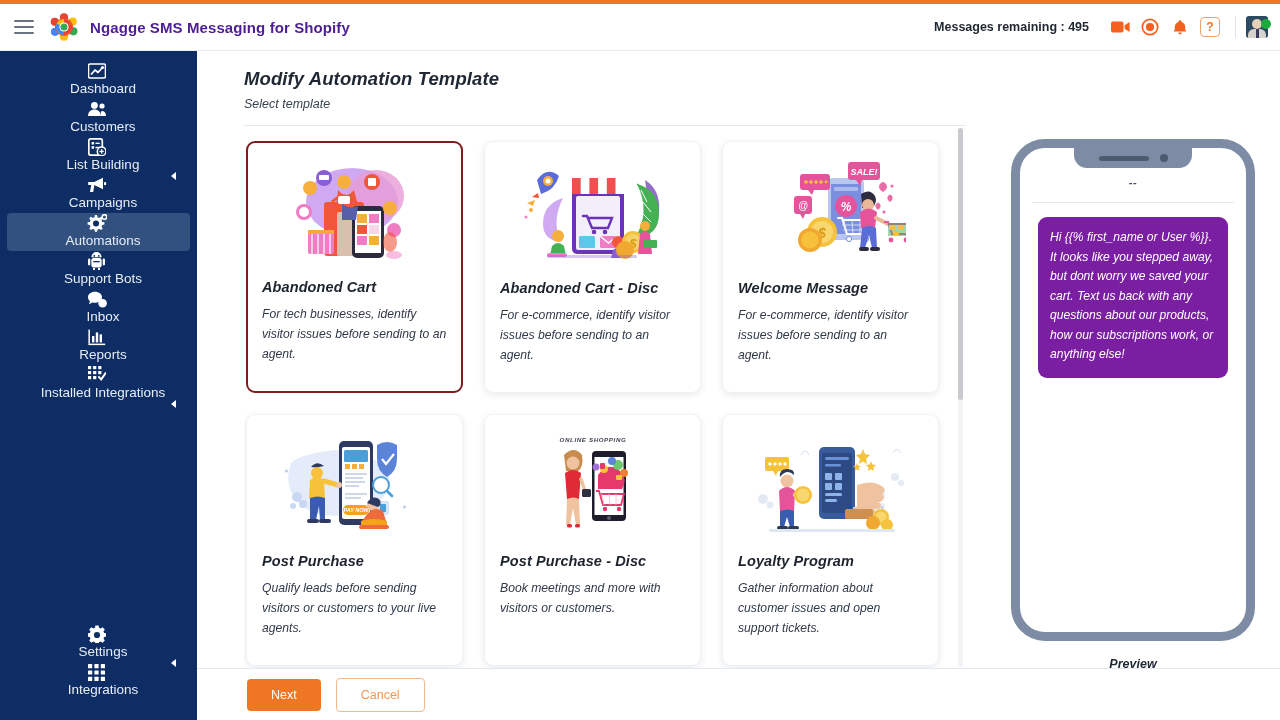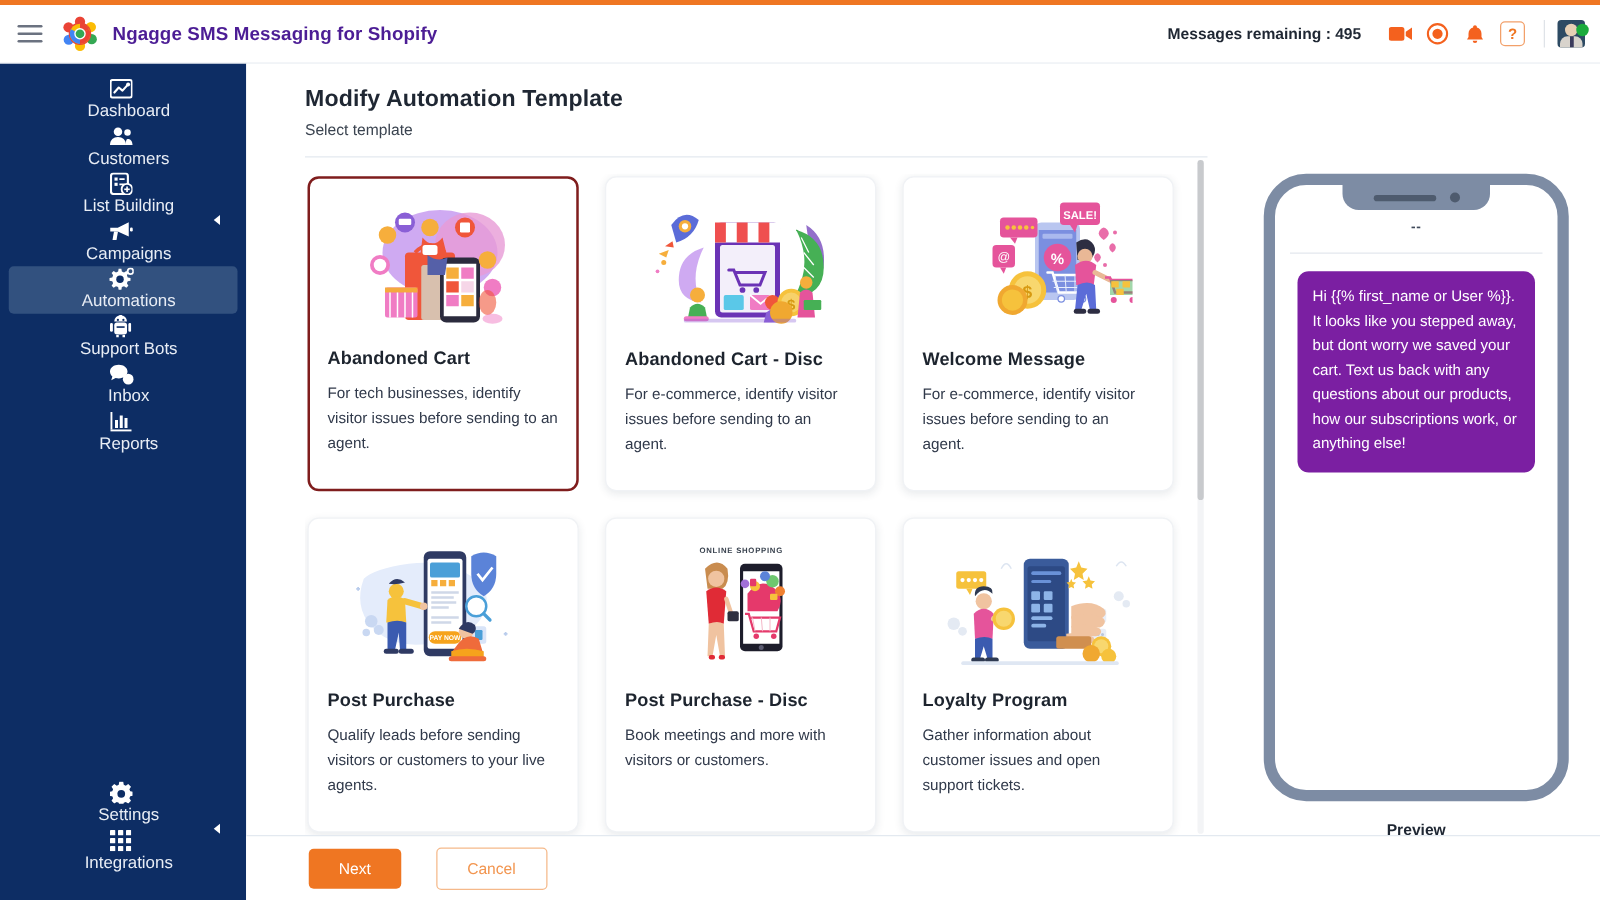--- a/index.html
+++ b/index.html
@@ -96,20 +96,21 @@
     margin-left: auto; margin-right: 14px;
     width: 0; height: 0;
     border-top: 4.5px solid transparent; border-bottom: 4.5px solid transparent;
     border-right: 5.5px solid #ffffff;
   }
 
   
   .main {
     position: absolute; top: 51px; left: 197px; width: 1083px; height: 669px;
     background: #ffffff;
+    font-style: italic;
   }
   .main-header { padding: 17px 0 0 47px; }
   .page-title { font-size: 18.5px; font-weight: bold; color: #1f2733; letter-spacing: .1px; }
   .page-sub { font-size: 12.5px; color: #3b4450; margin-top: 7px; }
   .hdr-rule {
     margin: 14px 0 0 47px; width: 722px; height: 1px; background: #e3e9f0;
   }
 
   .content-row { display: flex; }
 
@@ -178,21 +179,21 @@
     font-size: 12.1px; line-height: 1.62;
   }
   .preview-label {
     margin-top: 16px; font-size: 12.5px; font-weight: bold; color: #1f2733;
   }
 
   
   .footer {
     position: absolute; left: 197px; bottom: 0; width: 1083px; height: 52px;
     background: #ffffff; border-top: 1px solid #e3e9f0;
-    display: flex; align-items: center; padding-left: 50px; gap: 28px;
+    display: flex; align-items: center; padding-left: 50px; gap: 15px;
   }
   .btn-next {
     background: #ef7622; color: #fff; border: none; border-radius: 4px;
     font-size: 12.5px; padding: 9px 24px; cursor: pointer; font-family: inherit;
   }
   .btn-cancel {
     background: #fff; color: #f2954f; border: 1px solid #f5b98a; border-radius: 4px;
     font-size: 12.5px; padding: 9px 24px; cursor: pointer; font-family: inherit;
   }
 </style>
@@ -360,20 +361,37 @@
           <span class="nav-ico">
             <svg width="18" height="17" viewBox="0 0 18 17">
               <rect x="0.4" y="0.6" width="1.5" height="14" fill="#ffffff"></rect>
               <rect x="0.4" y="14.6" width="16.8" height="1.5" fill="#ffffff"></rect>
               <rect x="4" y="7" width="2.4" height="6.4" fill="#ffffff"></rect>
               <rect x="7.8" y="3.4" width="2.4" height="10" fill="#ffffff"></rect>
               <rect x="11.6" y="5.4" width="2.4" height="8" fill="#ffffff"></rect>
             </svg>
           </span>
           <span>Reports</span>
+        </div>
+        <div class="nav-item">
+          <span class="nav-ico">
+            <svg width="18" height="18" viewBox="0 0 18 18">
+              <rect x="0" y="0" width="3.2" height="3.2" fill="#ffffff"></rect>
+              <rect x="5.1" y="0" width="3.2" height="3.2" fill="#ffffff"></rect>
+              <rect x="10.2" y="0" width="3.2" height="3.2" fill="#ffffff"></rect>
+              <rect x="0" y="5" width="3.2" height="3.2" fill="#ffffff"></rect>
+              <rect x="5.1" y="5" width="3.2" height="3.2" fill="#ffffff"></rect>
+              <rect x="10.2" y="5" width="3.2" height="3.2" fill="#ffffff"></rect>
+              <rect x="0" y="10" width="3.2" height="3.2" fill="#ffffff"></rect>
+              <rect x="5.1" y="10" width="3.2" height="3.2" fill="#ffffff"></rect>
+              <polyline points="10.4,10.3 13.2,13.4 18,6.6" fill="none" stroke="#fff" stroke-width="2"></polyline>
+            </svg>
+          </span>
+          <span>Installed Integrations</span>
+          <span class="nav-caret"></span>
         </div>
       </div>
     <div class="nav-bottom" id="nav-bottom">
         <div class="nav-item">
           <span class="nav-ico">
             <svg width="18" height="18" viewBox="0 0 18 18">
               <path d="M7.2 0.4 L10.8 0.4 L11.2 2.9 L13 3.7 L15.1 2.3 L17.6 4.8 L16.2 6.9 L17 8.7 L19.5 9.1 L19.5 8.9 Z" fill="none"></path>
               <path d="M7.4 0.4 L10.6 0.4 L11 2.8 L12.6 3.5 L14.6 2.2 L16.8 4.4 L15.5 6.4 L16.2 8 L18.6 8.4 L18.6 11.6 L16.2 12 L15.5 13.6 L16.8 15.6 L14.6 17.8 L12.6 16.5 L11 17.2 L10.6 19.6 L7.4 19.6 L7 17.2 L5.4 16.5 L3.4 17.8 L1.2 15.6 L2.5 13.6 L1.8 12 L-0.6 11.6 L-0.6 8.4 L1.8 8 L2.5 6.4 L1.2 4.4 L3.4 2.2 L5.4 3.5 L7 2.8 Z" fill="#ffffff"></path>
               <circle cx="9" cy="10" r="3.1" fill="#0d2d64"></circle>
             </svg>

